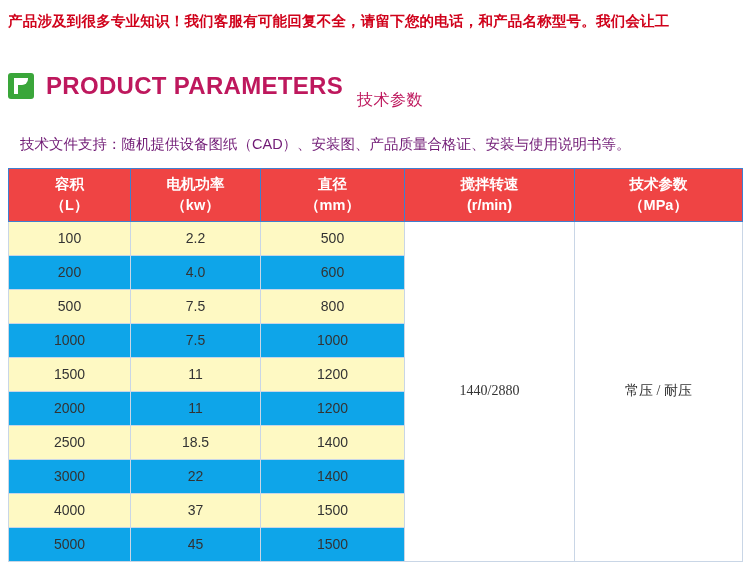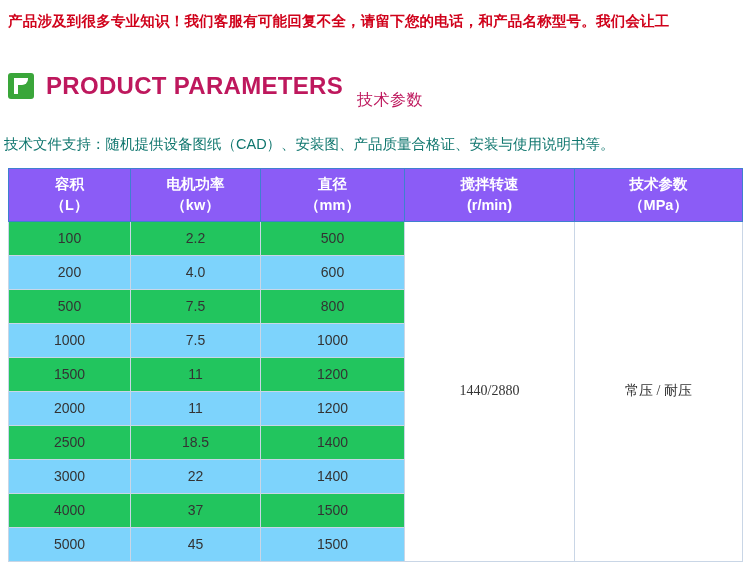--- a/index.html
+++ b/index.html
@@ -79,63 +79,63 @@
   .section-title-cn {
     color: #be185d;
     font-size: 16px;
     margin-left: 14px;
     letter-spacing: 0.5px;
     margin-top: 28px;
   }
 
   
   .subnote {
-    padding: 18px 8px 14px 4px;
-    font-size: 14.5px;
-    color: #0f766e;
+    padding: 18px 8px 14px 20px;
+    font-size: 14.5px;
+    color: #701a75;
     white-space: nowrap;
   }
 
   
   .table-wrap {
     padding: 0 8px;
   }
   table.params {
     border-collapse: collapse;
     width: 734px;
     table-layout: fixed;
   }
   table.params th,
   table.params td {
     border: 1px solid #c9d6e6;
     text-align: center;
     font-size: 14px;
     color: #333;
   }
   table.params thead th {
-    background: #8b5cf6;
+    background: #ef4444;
     color: #ffffff;
     font-weight: bold;
     font-size: 14.5px;
     height: 50px;
     line-height: 1.45;
     border-color: #3f7fd0;
   }
   table.params thead th .unit {
     display: block;
     font-weight: bold;
   }
   table.params tbody td {
     height: 31px;
   }
   tbody tr.odd td {
-    background: #22c55e;
+    background: #fef9c3;
   }
   tbody tr.even td {
-    background: #7dd3fc;
+    background: #0ea5e9;
   }
   td.merged {
     background: #ffffff !important;
     font-size: 14.5px;
     vertical-align: middle;
     font-family: Liberation Serif, serif;
   }
   col.c1 { width: 122px; }
   col.c2 { width: 130px; }
   col.c3 { width: 144px; }

